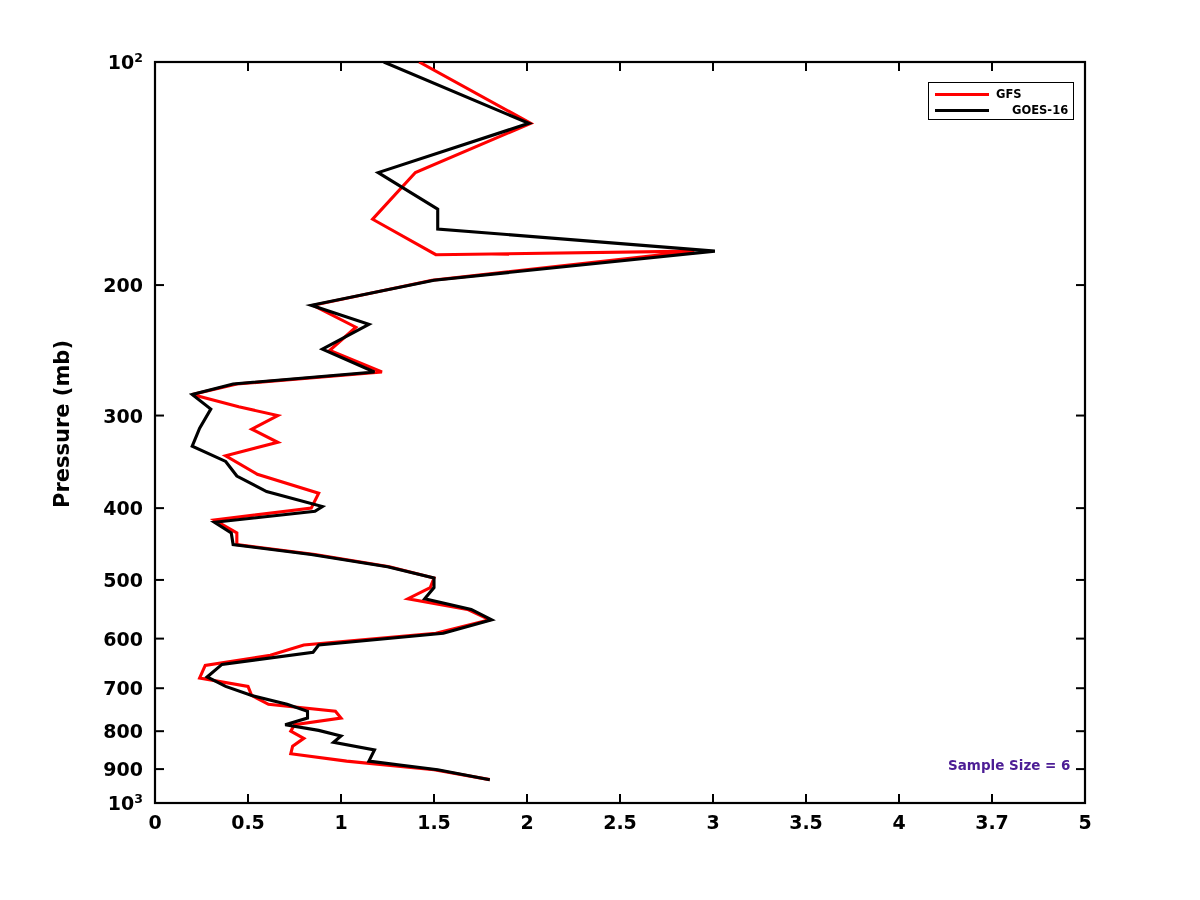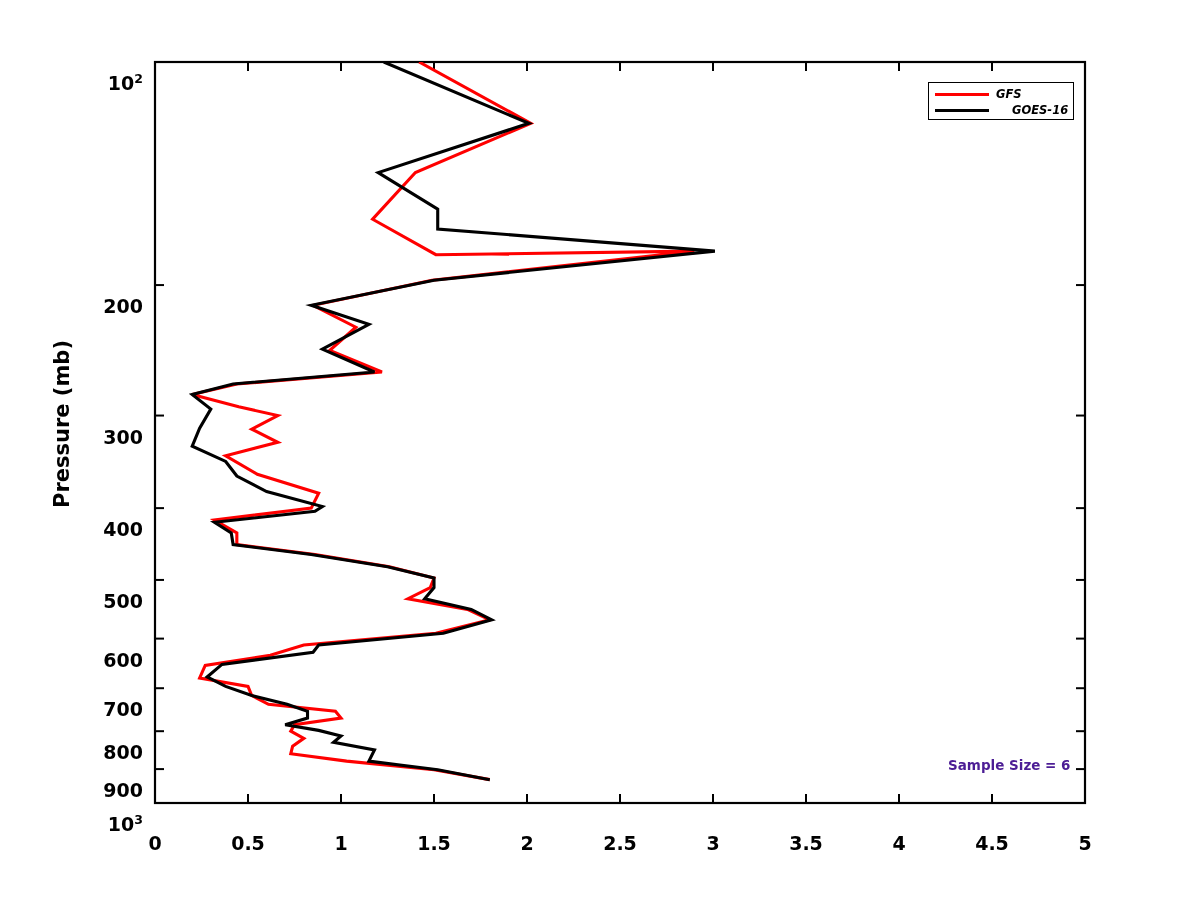--- a/index.html
+++ b/index.html
@@ -54,21 +54,20 @@
   #xlabel {
     left: 515px;
     top: 837px;
   }
   .tick-label {
     position: absolute;
     font-size: 19px;
     font-weight: bold;
     color: #000000;
     white-space: nowrap;
-    margin-top: 21px;
   }
   .ytick {
     text-align: right;
     transform: translateY(-50%);
   }
   .xtick {
     text-align: center;
     transform: translateX(-50%);
   }
   .tick-label sup {
@@ -100,21 +99,20 @@
     height: 0;
     border-top-width: 3px;
     border-top-style: solid;
     margin-right: 7px;
   }
   .legend-text {
     font-size: 11.5px;
     font-weight: bold;
     color: #000000;
     white-space: nowrap;
-    font-style: italic;
   }
   #sample-size {
     position: absolute;
     left: 948px;
     top: 757px;
     font-size: 13.5px;
     font-weight: bold;
     color: #4c1d95;
     white-space: nowrap;
   }
@@ -187,21 +185,21 @@
   <div id="tick-layer">
       <div class="tick-label xtick" style="left: 155px; top: 811px;">0</div>
       <div class="tick-label xtick" style="left: 248px; top: 811px;">0.5</div>
       <div class="tick-label xtick" style="left: 341px; top: 811px;">1</div>
       <div class="tick-label xtick" style="left: 434px; top: 811px;">1.5</div>
       <div class="tick-label xtick" style="left: 527px; top: 811px;">2</div>
       <div class="tick-label xtick" style="left: 620px; top: 811px;">2.5</div>
       <div class="tick-label xtick" style="left: 713px; top: 811px;">3</div>
       <div class="tick-label xtick" style="left: 806px; top: 811px;">3.5</div>
       <div class="tick-label xtick" style="left: 899px; top: 811px;">4</div>
-      <div class="tick-label xtick" style="left: 992px; top: 811px;">4.5</div>
+      <div class="tick-label xtick" style="left: 992px; top: 811px;">3.7</div>
       <div class="tick-label xtick" style="left: 1085px; top: 811px;">5</div>
       <div class="tick-label ytick" style="left: 43px; width: 100px; top: 62px;">10<sup>2</sup></div>
       <div class="tick-label ytick" style="left: 43px; width: 100px; top: 285.063px;">200</div>
       <div class="tick-label ytick" style="left: 43px; width: 100px; top: 415.547px;">300</div>
       <div class="tick-label ytick" style="left: 43px; width: 100px; top: 508.126px;">400</div>
       <div class="tick-label ytick" style="left: 43px; width: 100px; top: 579.937px;">500</div>
       <div class="tick-label ytick" style="left: 43px; width: 100px; top: 638.61px;">600</div>
       <div class="tick-label ytick" style="left: 43px; width: 100px; top: 688.218px;">700</div>
       <div class="tick-label ytick" style="left: 43px; width: 100px; top: 731.19px;">800</div>
       <div class="tick-label ytick" style="left: 43px; width: 100px; top: 769.094px;">900</div>

